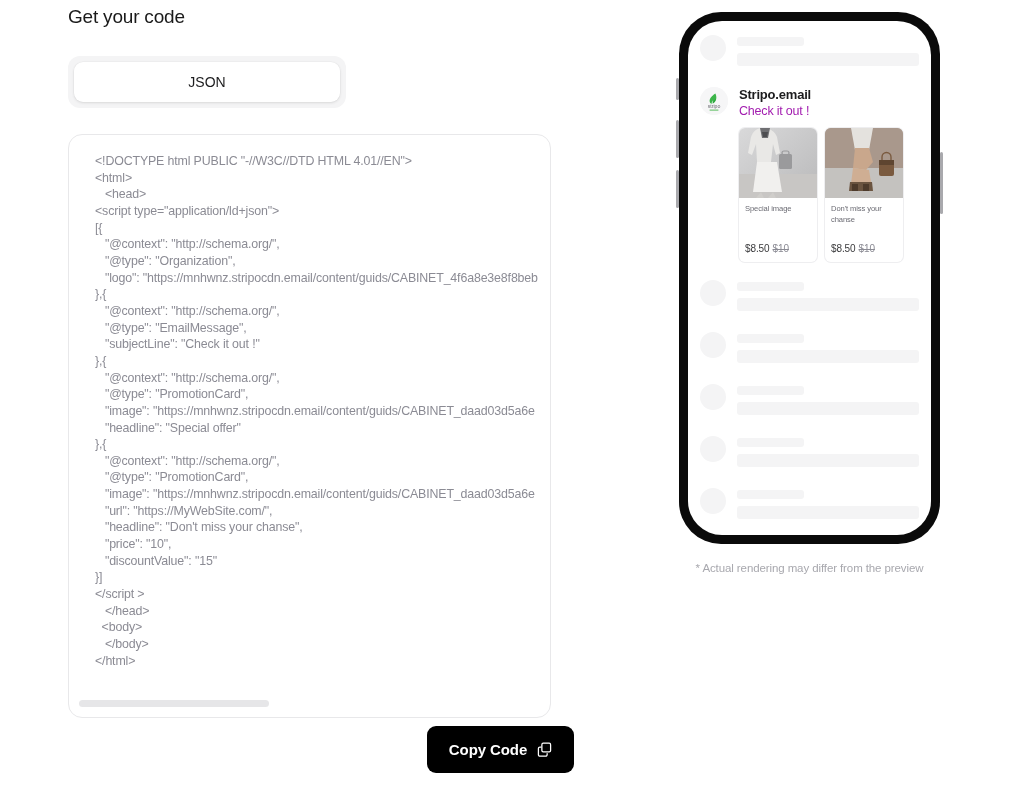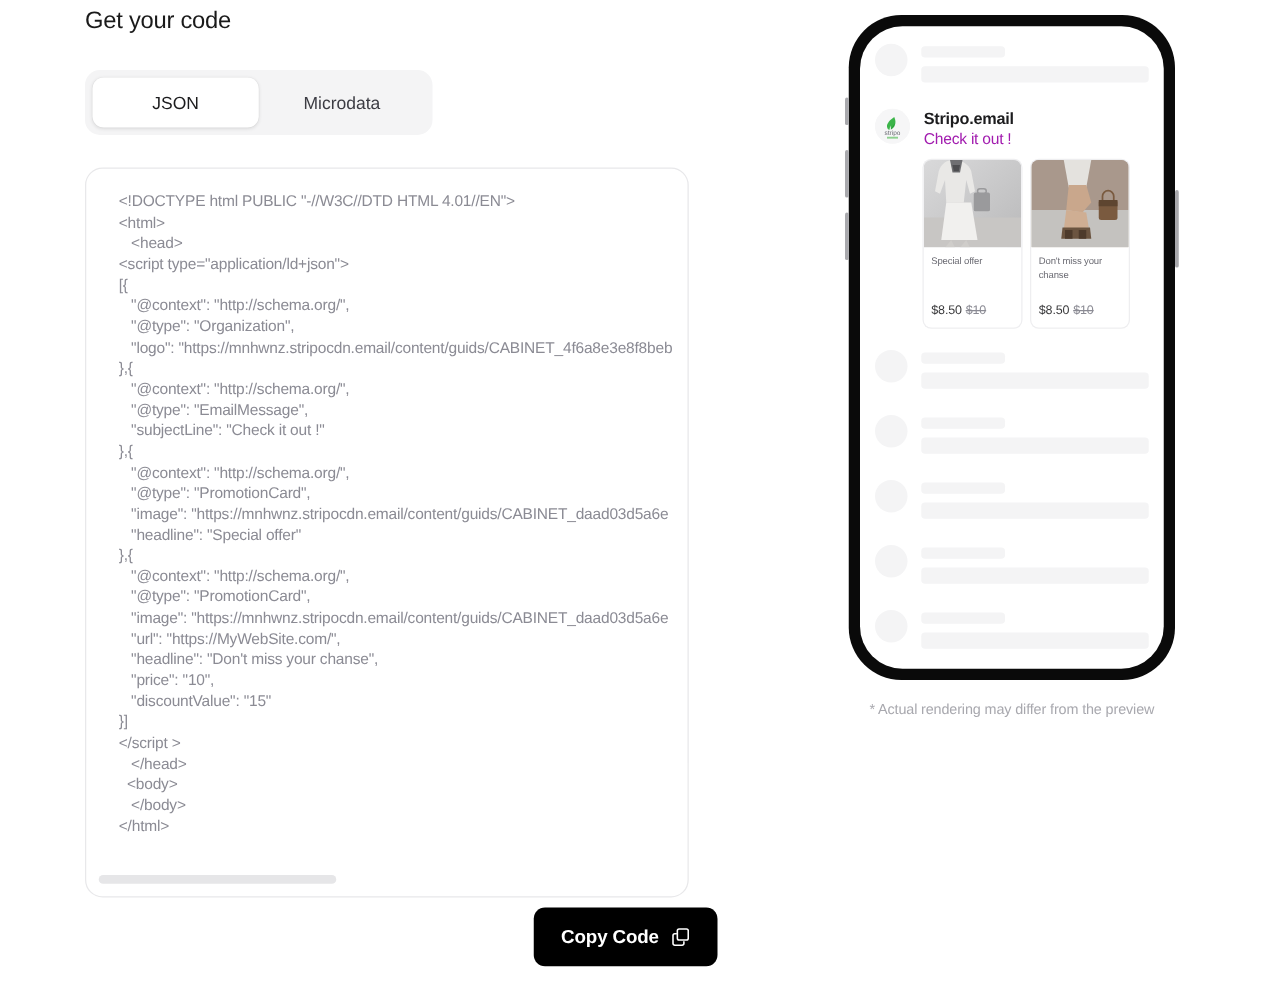--- a/index.html
+++ b/index.html
@@ -244,21 +244,20 @@
 <body>
 
 <div class="page">
 
   <div class="left-col">
 
     <h1 class="page-title">Get your code</h1>
 
     <div class="tabs">
       <button class="tab active">JSON</button>
-      <button class="tab">Microdata</button>
     </div>
 
     <div class="code-panel">
       <div class="code-scroll" id="code-scroll">
           <div class="code-line">&lt;!DOCTYPE html PUBLIC "-//W3C//DTD HTML 4.01//EN"&gt;</div>
           <div class="code-line">&lt;html&gt;</div>
           <div class="code-line">   &lt;head&gt;</div>
           <div class="code-line">&lt;script type="application/ld+json"&gt;</div>
           <div class="code-line">[{</div>
           <div class="code-line">   "@context": "http://schema.org/",</div>
@@ -356,21 +355,21 @@
                   <path d="M24 0c6 0 12 3 14 9l3 16-4 2-3-11-2 18h-14l-1-18-4 11-4-2 3-16c2-6 6-9 12-9z" fill="#e9e8e6"></path>
                   <path d="M18 34h20l5 30H14z" fill="#f1f0ee"></path>
                   <path d="M21 0h10l-2 10h-6z" fill="#6f6f72"></path>
                   <path d="M23 4h6l-1 5h-4z" fill="#4d4d50"></path>
                   <rect x="40" y="26" width="13" height="15" rx="1.5" fill="#9a9a9c"></rect>
                   <rect x="43" y="23" width="7" height="4" rx="2" fill="none" stroke="#9a9a9c" stroke-width="1.2"></rect>
                   <path d="M22 64l3 6h-8zM34 64l3 6h-8z" fill="#cfcdca"></path>
                 </svg>
               </div>
               <div class="prod-info">
-                <div class="prod-title">Special offer</div>
+                <div class="prod-title">Special image</div>
                 <div class="prod-price">
                   <span>$8.50</span><span class="prod-old">$10</span>
                 </div>
               </div>
             </div>
 
             <div class="prod-card">
               <div class="prod-img">
                 <svg width="78" height="70" viewBox="0 0 78 70" preserveAspectRatio="none">
                   <rect width="78" height="70" fill="#b4a79c"></rect>

